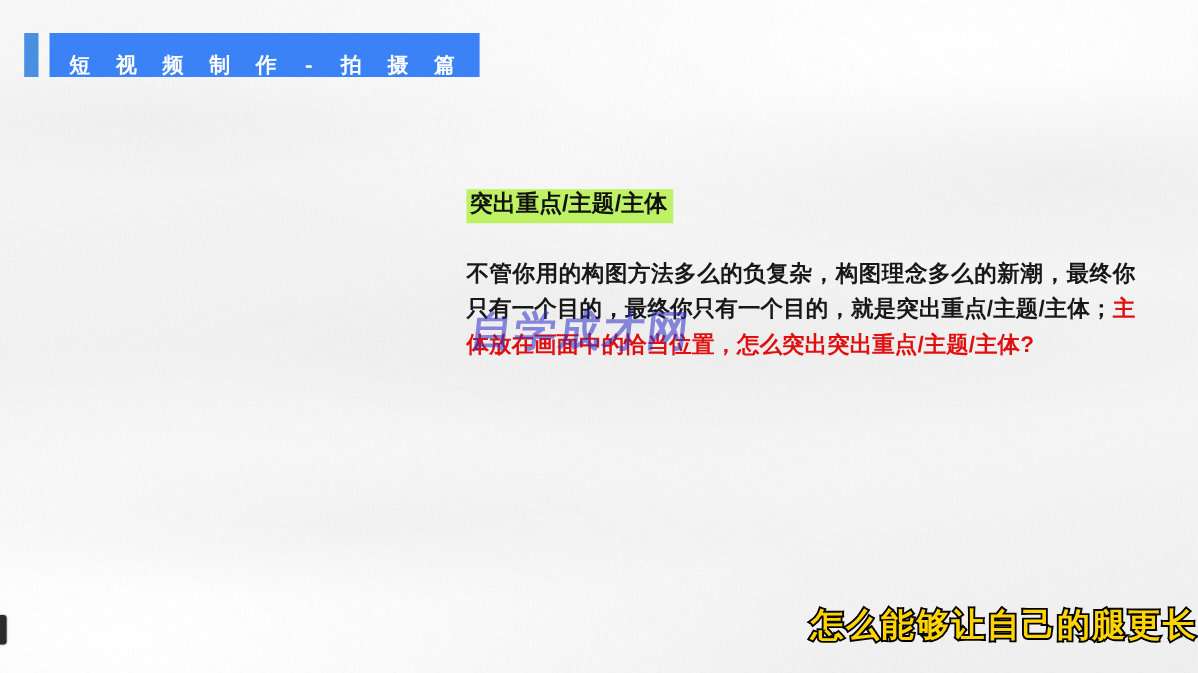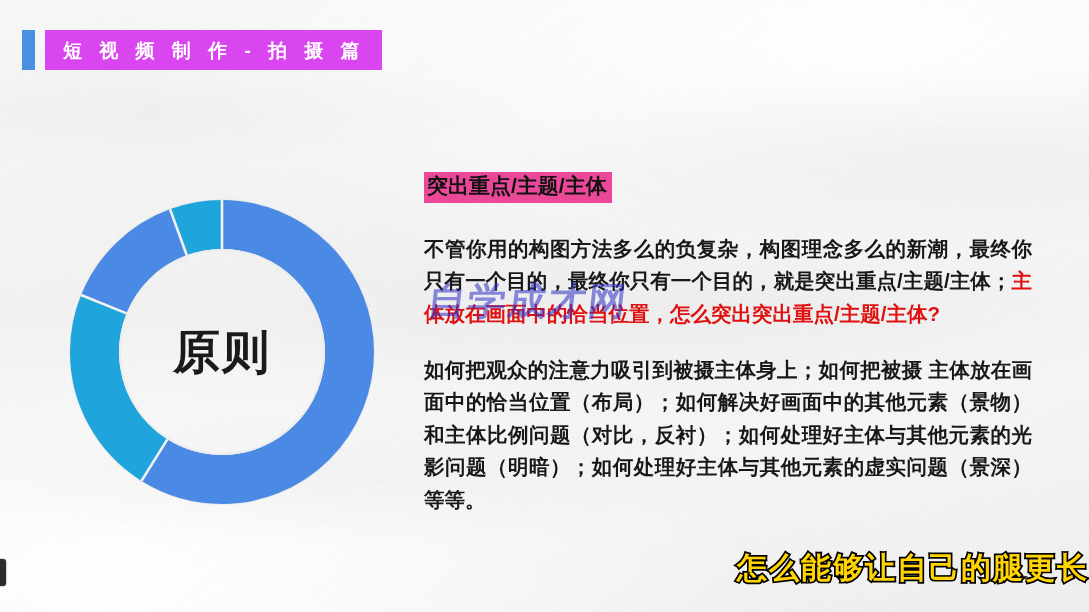--- a/index.html
+++ b/index.html
@@ -57,24 +57,25 @@
     display: flex;
     align-items: stretch;
     height: 40px;
   }
   #header .tick {
     width: 13px;
     background: #4a90e2;
   }
   #header .gap { width: 10px; }
   #header .bar {
-    background: #d946ef;
+    background: #3b82f6;
     display: flex;
-    align-items: center;
+    align-items: flex-end;
     padding: 0 16px 0 18px;
+    font-family: Liberation Mono, monospace;
   }
   #header .bar .txt {
     color: #ffffff;
     font-size: 19px;
     font-weight: 700;
     letter-spacing: 6px;
     white-space: nowrap;
     line-height: 1;
   }
 
@@ -102,21 +103,21 @@
 
   
   #content {
     position: absolute;
     left: 424px;
     top: 172px;
     width: 608px;
   }
   #headline {
     display: inline-block;
-    background: #ec4899;
+    background: #bef264;
     color: #111111;
     font-size: 21px;
     font-weight: 700;
     line-height: 1.28;
     padding: 1px 5px 3px 3px;
     letter-spacing: 0px;
   }
   .para {
     font-size: 20.5px;
     line-height: 1.58;
@@ -202,58 +203,29 @@
   <div class="tex-c"></div>
 
   <div id="header">
     <div class="tick"></div>
     <div class="gap"></div>
     <div class="bar">
       <span class="txt">短 视 频 制 作 - 拍 摄 篇</span>
     </div>
   </div>
 
-  <div id="donut-wrap">
-    <svg width="318" height="318" viewBox="0 0 318 318">
-
-      <circle cx="159" cy="159" r="152" fill="none" stroke="#eaeaea" stroke-width="2"></circle>
-
-      <g transform="rotate(-90 159 159)">
-
-        <circle cx="159" cy="159" r="127.5" fill="none" stroke="#4a8ae4" stroke-width="49" stroke-dasharray="471.8 329.3" stroke-dashoffset="0"></circle>
-
-        <circle cx="159" cy="159" r="127.5" fill="none" stroke="#1fa5dc" stroke-width="49" stroke-dasharray="178.0 623.1" stroke-dashoffset="-471.8"></circle>
-
-        <circle cx="159" cy="159" r="127.5" fill="none" stroke="#4a8ae4" stroke-width="49" stroke-dasharray="106.8 694.3" stroke-dashoffset="-649.8"></circle>
-
-        <circle cx="159" cy="159" r="127.5" fill="none" stroke="#1fa5dc" stroke-width="49" stroke-dasharray="44.5 756.6" stroke-dashoffset="-756.6"></circle>
-
-        <g stroke="#f2f2f2" stroke-width="2.6">
-          <line x1="262" y1="159" x2="311" y2="159"></line>
-          <line x1="159" y1="159" x2="159" y2="159" transform="rotate(212 159 159)"></line>
-          <line x1="262" y1="159" x2="311" y2="159" transform="rotate(212 159 159)"></line>
-          <line x1="262" y1="159" x2="311" y2="159" transform="rotate(292 159 159)"></line>
-          <line x1="262" y1="159" x2="311" y2="159" transform="rotate(340 159 159)"></line>
-        </g>
-      </g>
-
-      <circle cx="159" cy="159" r="102" fill="none" stroke="#ededed" stroke-width="2"></circle>
-    </svg>
-    <div id="donut-center-label">原则</div>
-  </div>
 
   <div id="content">
 
     <div>
       <span id="headline">突出重点/主题/主体</span>
     </div>
 
     <p class="para" id="para1"><span>不管你用的构图方法多么的负复杂，构图理念多么的新潮，最终你只有一个目的，最终你只有一个目的，就是突出重点/主题/主体；</span><span class="redtext">主体放在画面中的恰当位置，怎么突出突出重点/主题/主体?</span></p>
 
-    <p class="para" id="para2">如何把观众的注意力吸引到被摄主体身上；如何把被摄 主体放在画面中的恰当位置（布局）；如何解决好画面中的其他元素（景物）和主体比例问题（对比，反衬）；如何处理好主体与其他元素的光影问题（明暗）；如何处理好主体与其他元素的虚实问题（景深）等等。</p>
   </div>
 
   <div id="watermark">
     <div class="wm1">自学成才网</div>
   </div>
 
   <div id="caption">怎么能够让自己的腿更长</div>
 
   <div id="edge-nub"></div>
 

